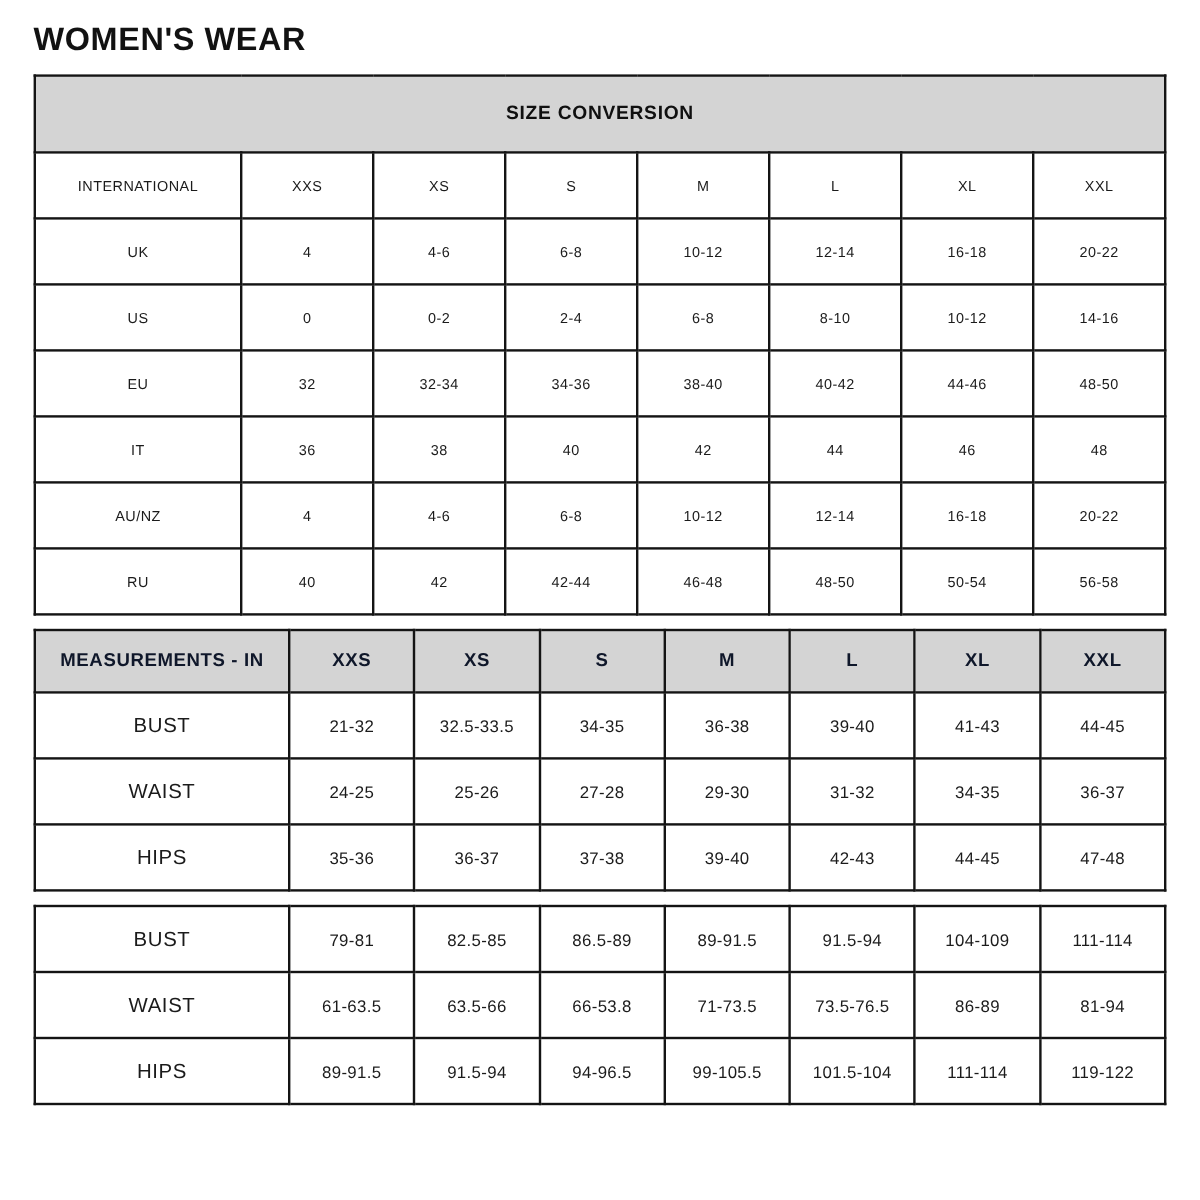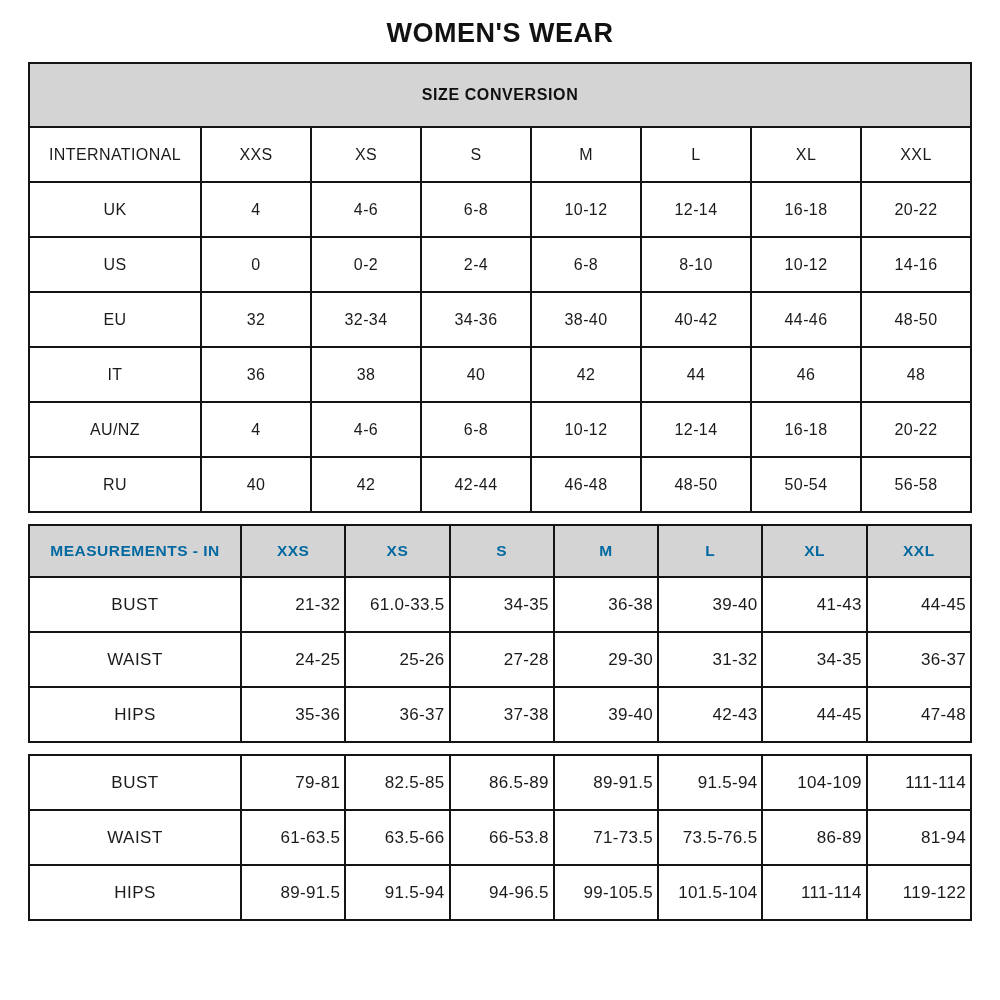--- a/index.html
+++ b/index.html
@@ -7,63 +7,63 @@
   body {
     width: 1000px; height: 1000px;
     font-family: "Liberation Sans", sans-serif;
     color: #1b1b1b;
   }
   .page {
     width: 1000px; height: 1000px;
     padding: 14px 28px 15px 28px;
   }
   .page-title {
-    text-align: center;
+    text-align: left;
     font-size: 27px;
     font-weight: 700;
     letter-spacing: 0.5px;
     margin: 4px 0 13px 0;
     color: #121212;
   }
   table {
     width: 100%;
     border-collapse: collapse;
     table-layout: fixed;
   }
   td {
     border: 2px solid #141414;
     text-align: center;
     vertical-align: middle;
     padding: 2px 4px;
     overflow: hidden;
   }
   
-  .t1 td { height: 55px; font-size: 16px; letter-spacing: 0.4px; }
+  .t1 td { height: 55px; font-size: 12px; letter-spacing: 0.4px; }
   .t1 .span-header {
     height: 64px;
     background: #d4d4d4;
     font-weight: 700;
     font-size: 16px;
     letter-spacing: 0.6px;
     color: #101010;
   }
   .t1-label-col { width: 172px; }
   
   .tm { margin-top: 11px; }
   .tm td { height: 55px; }
   .tm .hdr {
     background: #d4d4d4;
     font-weight: 700;
     font-size: 15.5px;
     letter-spacing: 0.5px;
     height: 52px;
-    color: #0369a1;
+    color: #0f172a;
   }
   .tm .row-label { font-size: 17px; letter-spacing: 0.5px; }
-  .tm .val { font-size: 17px; letter-spacing: 0.3px; text-align: right; }
+  .tm .val { font-size: 14px; letter-spacing: 0.3px; }
   .tm-label-col { width: 212px; }
 </style>
 </head>
 <body>
 
 <div class="page">
 
   <h1 class="page-title">WOMEN'S WEAR</h1>
 
   <table class="t1">
@@ -160,21 +160,21 @@
         <td class="hdr">XS</td>
         <td class="hdr">S</td>
         <td class="hdr">M</td>
         <td class="hdr">L</td>
         <td class="hdr">XL</td>
         <td class="hdr">XXL</td>
       </tr>
       <tr>
         <td class="row-label">BUST</td>
         <td class="val">21-32</td>
-        <td class="val">61.0-33.5</td>
+        <td class="val">32.5-33.5</td>
         <td class="val">34-35</td>
         <td class="val">36-38</td>
         <td class="val">39-40</td>
         <td class="val">41-43</td>
         <td class="val">44-45</td>
       </tr>
       <tr>
         <td class="row-label">WAIST</td>
         <td class="val">24-25</td>
         <td class="val">25-26</td>

